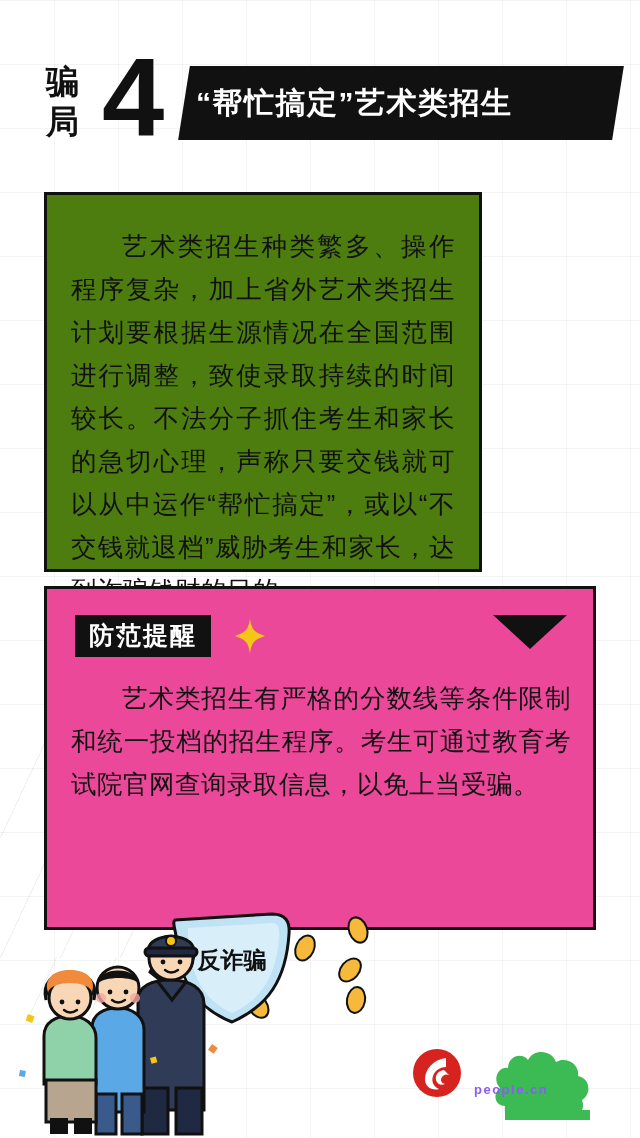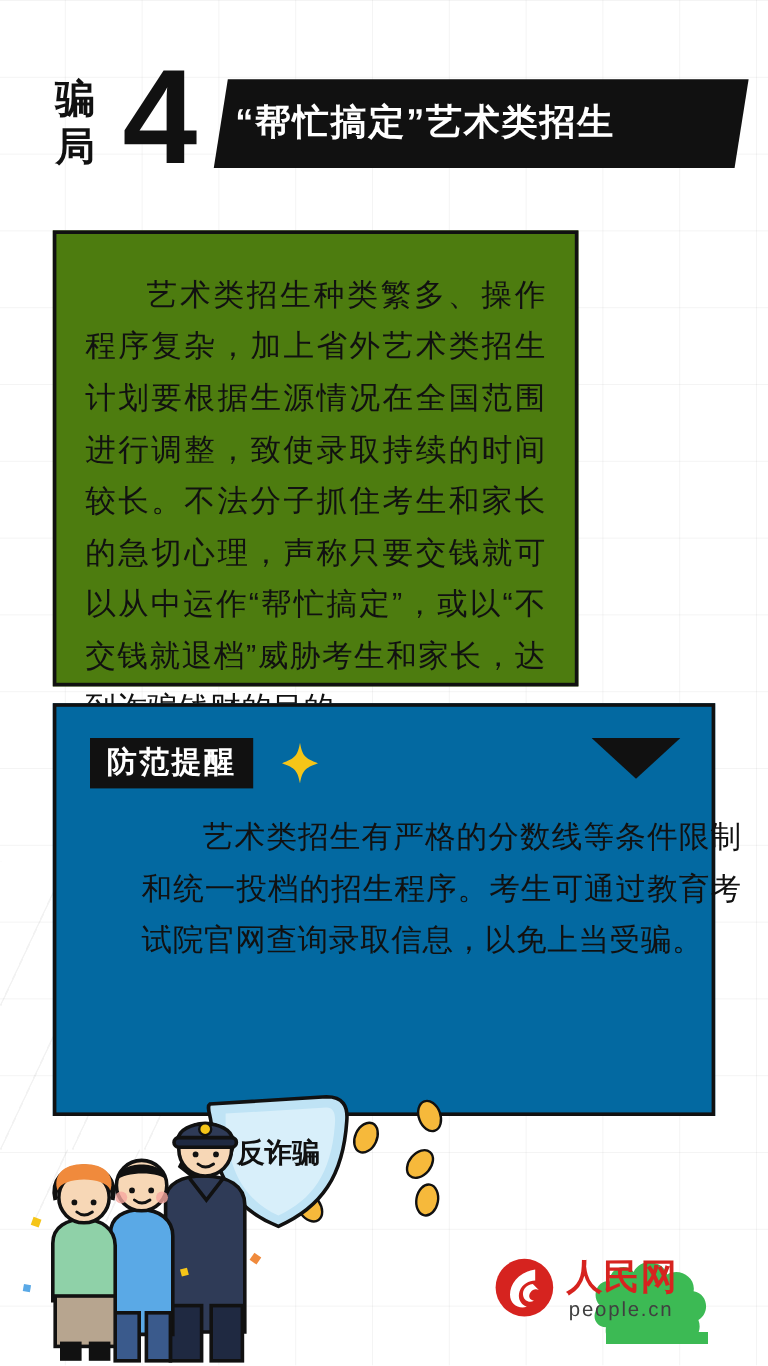--- a/index.html
+++ b/index.html
@@ -118,21 +118,21 @@
     font-family: "Liberation Sans", "DejaVu Sans", sans-serif;
   }
 
   
   .white-box {
     position: absolute;
     left: 44px;
     top: 586px;
     width: 552px;
     height: 344px;
-    background: #0369a1;
+    background: #ec4899;
     border: 3px solid #111111;
     box-sizing: border-box;
   }
   .tip-label {
     position: absolute;
     left: 28px;
     top: 26px;
     background: #111111;
     color: #ffffff;
     font-size: 25px;
@@ -160,21 +160,20 @@
     position: absolute;
     left: 24px;
     top: 88px;
     width: 500px;
     font-size: 25.5px;
     line-height: 43px;
     color: #111111;
     text-align: justify;
     text-indent: 2em;
     letter-spacing: 0.5px;
-    margin-left: 47px;
   }
 
   
   .illus {
     position: absolute;
     left: 0;
     bottom: 0;
     width: 528px;
     height: 250px;
     pointer-events: none;
@@ -200,23 +199,23 @@
     font-size: 30px;
     font-weight: bold;
     color: #d6231f;
     letter-spacing: 1px;
     line-height: 34px;
   }
   .logo-en {
     position: absolute;
     left: 62px;
     top: 36px;
-    font-size: 17px;
-    font-weight: normal;
-    color: #404040;
+    font-size: 13px;
+    font-weight: bold;
+    color: #8b5cf6;
     letter-spacing: 1.5px;
   }
 </style>
 </head>
 <body>
 
 <div class="page">
 
   <div class="bg-grid"></div>
   <div class="bg-diag"></div>
@@ -331,17 +330,16 @@
   </div>
 
   <div class="logo">
     <div class="logo-mark">
       <svg viewBox="0 0 50 50" width="50" height="50" aria-hidden="true">
         <circle cx="25" cy="25" r="24" fill="#d6231f"></circle>
         <path d="M34 10 C20 12 13 22 13 31 C13 39 20 43 27 41 C22 39 19 34 21 28 C23 22 29 19 34 19 Z" fill="#ffffff"></path>
         <path d="M32 22 C26 23 23 27 24 32 C25 36 29 38 33 36 C29 35 28 32 30 29 C32 26 35 26 37 27 Z" fill="#ffffff"></path>
       </svg>
     </div>
-    <div class="logo-cn">人民网</div>
     <div class="logo-en">people.cn</div>
   </div>
 
 </div>
 
 </body></html>

